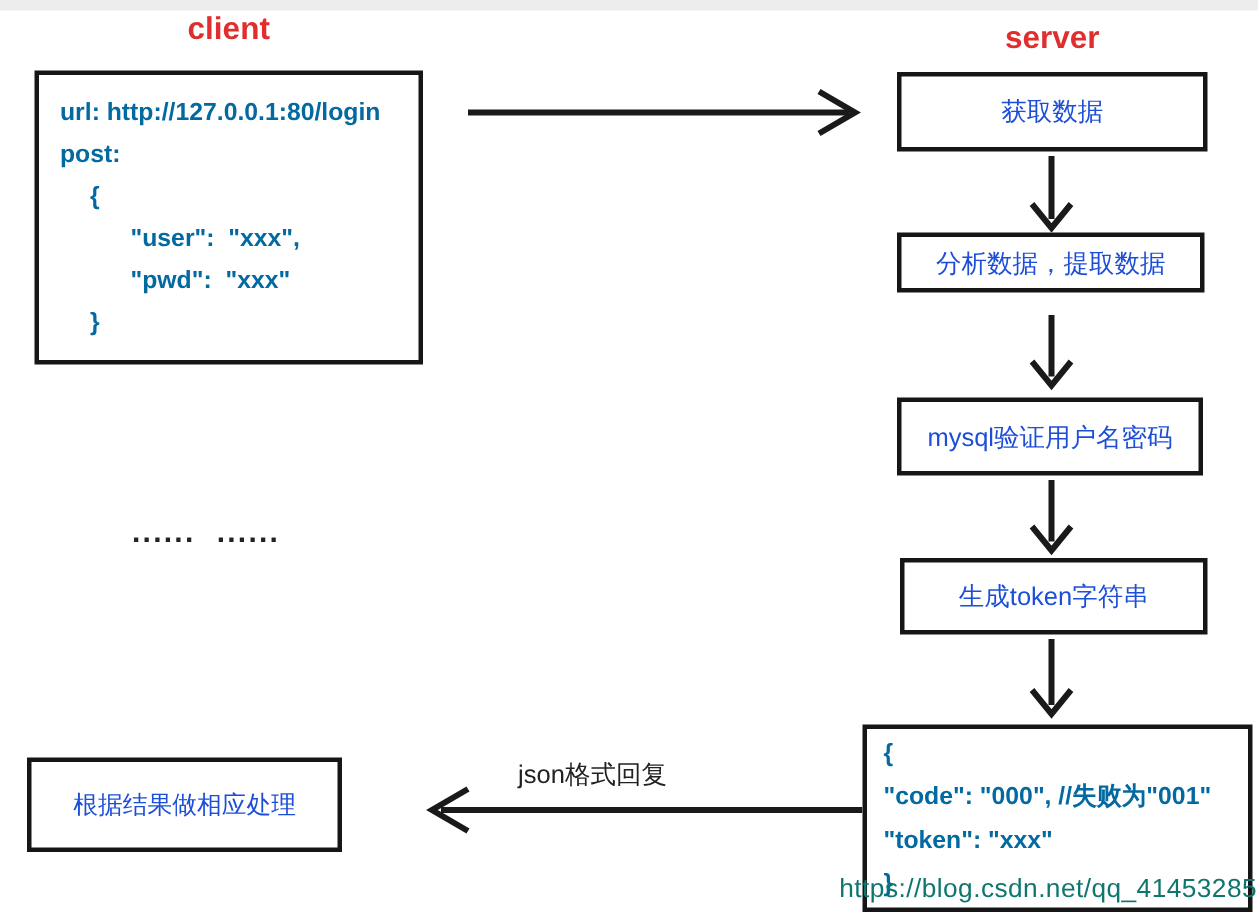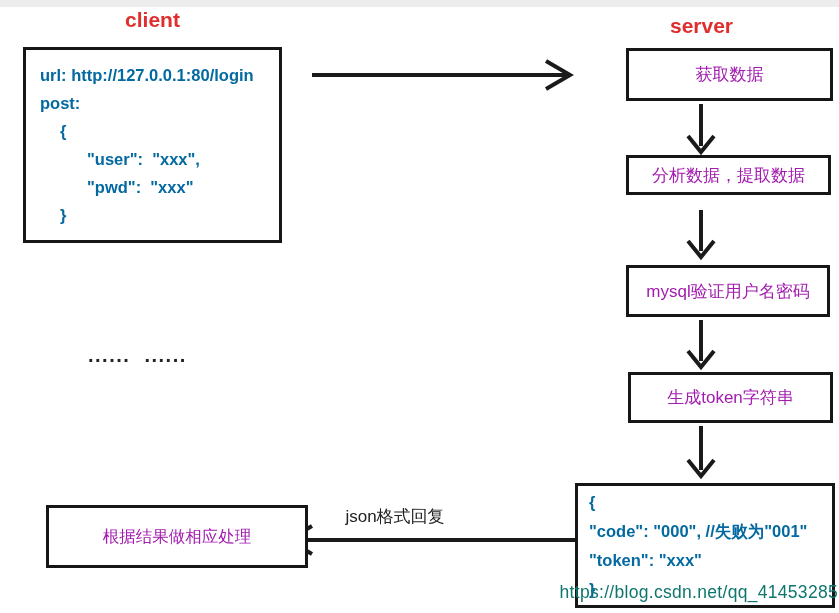--- a/index.html
+++ b/index.html
@@ -8,21 +8,21 @@
     font-family:"Liberation Sans", sans-serif; color:#2b2b2b; overflow:hidden;
   }
   .top-strip { position:absolute; left:0; top:0; width:839px; height:7px; background:#ededed; }
 
   .overlay { position:absolute; left:0; top:0; z-index:1; pointer-events:none; }
 
   .box {
     position:absolute; box-sizing:border-box; border:3px solid #161616;
     background:#ffffff; z-index:2;
   }
-  .step { display:flex; align-items:center; justify-content:center; font-size:17px; color:#a21caf;margin-left:28px; }
+  .step { display:flex; align-items:center; justify-content:center; font-size:17px; color:#1d4ed8; }
 
   .red-label {
     position:absolute; z-index:2; color:#e02e2e; font-weight:700;
     font-size:21px; text-align:center;
   }
   .arrow-label {
     position:absolute; z-index:2; font-size:17px; color:#222222; text-align:center; font-weight:400;
   }
 
   .code-box { padding:11px 4px 0 14px; }
@@ -98,17 +98,17 @@
 
   <div class="box resp-box" style="left:575px; top:483px; width:260px; height:125px;">
     <div class="code-line">{</div>
     <div class="code-line">"code": "000", //失败为"001"</div>
     <div class="code-line">"token": "xxx"</div>
     <div class="code-line">}</div>
   </div>
 
   <div class="ellipsis">......  ......</div>
 
-  <div class="box step" style="left:18px; top:505px; width:262px; height:63px; font-size:16.5px;">根据结果做相应处理</div>
+  <div class="box step" style="left:18px; top:505px; width:210px; height:63px; font-size:16.5px;">根据结果做相应处理</div>
 
   <div class="watermark">https://blog.csdn.net/qq_41453285</div>
 
 </div>
 
 </body></html>

